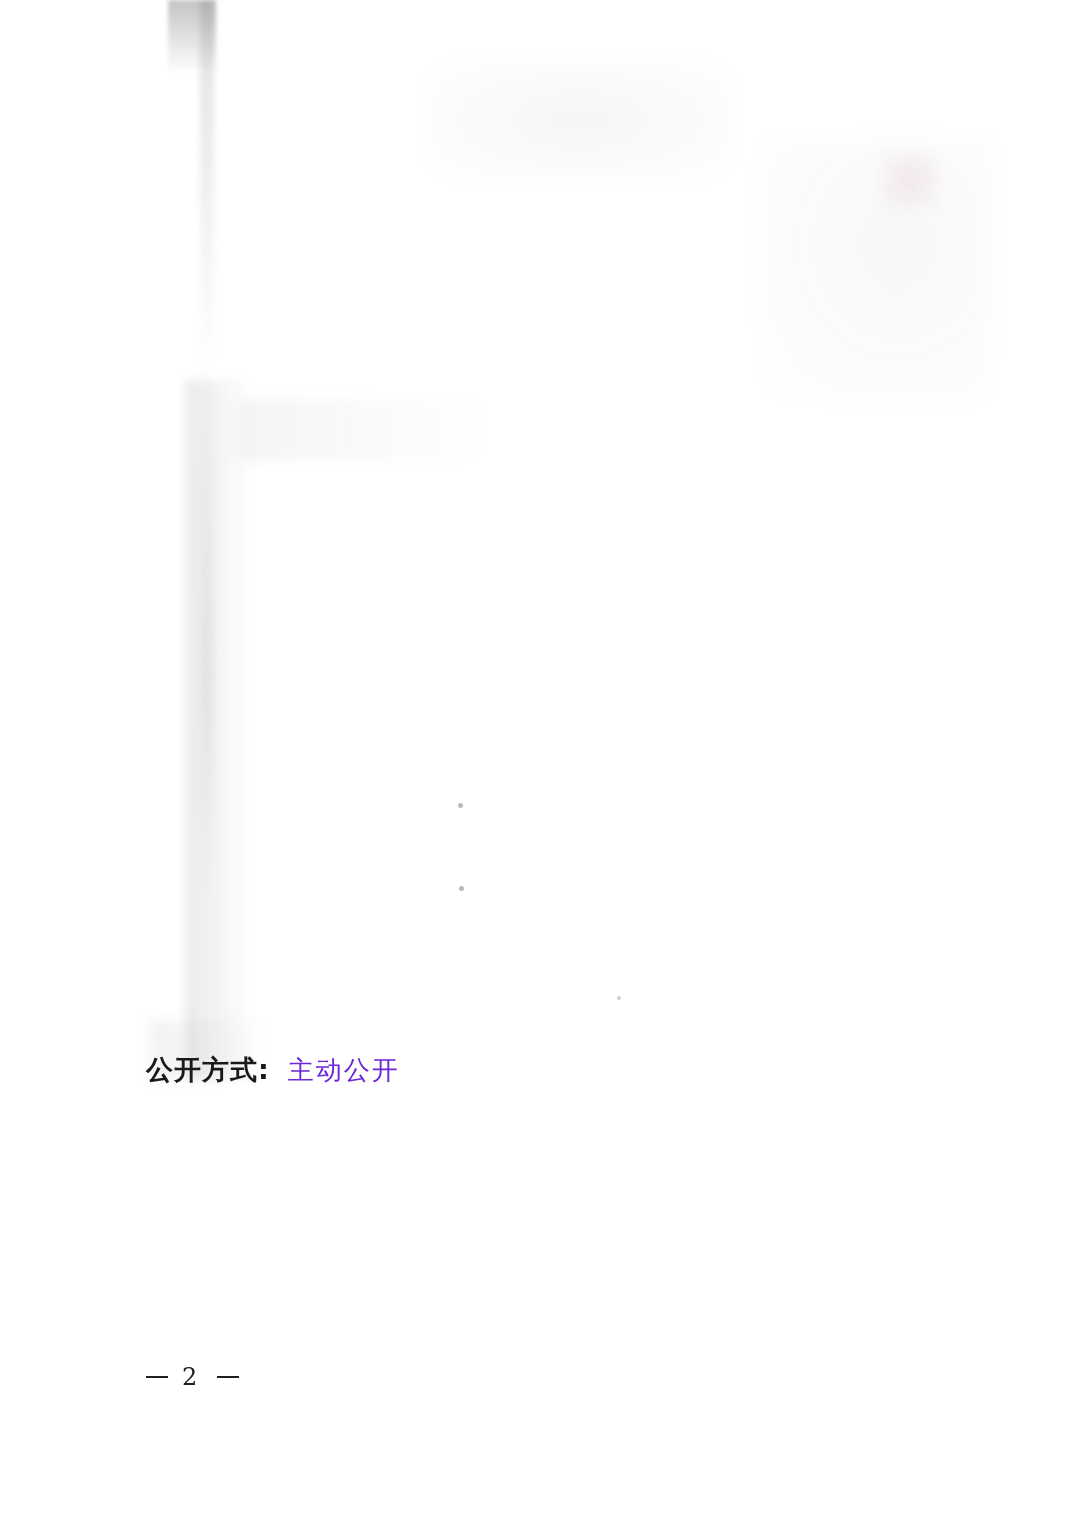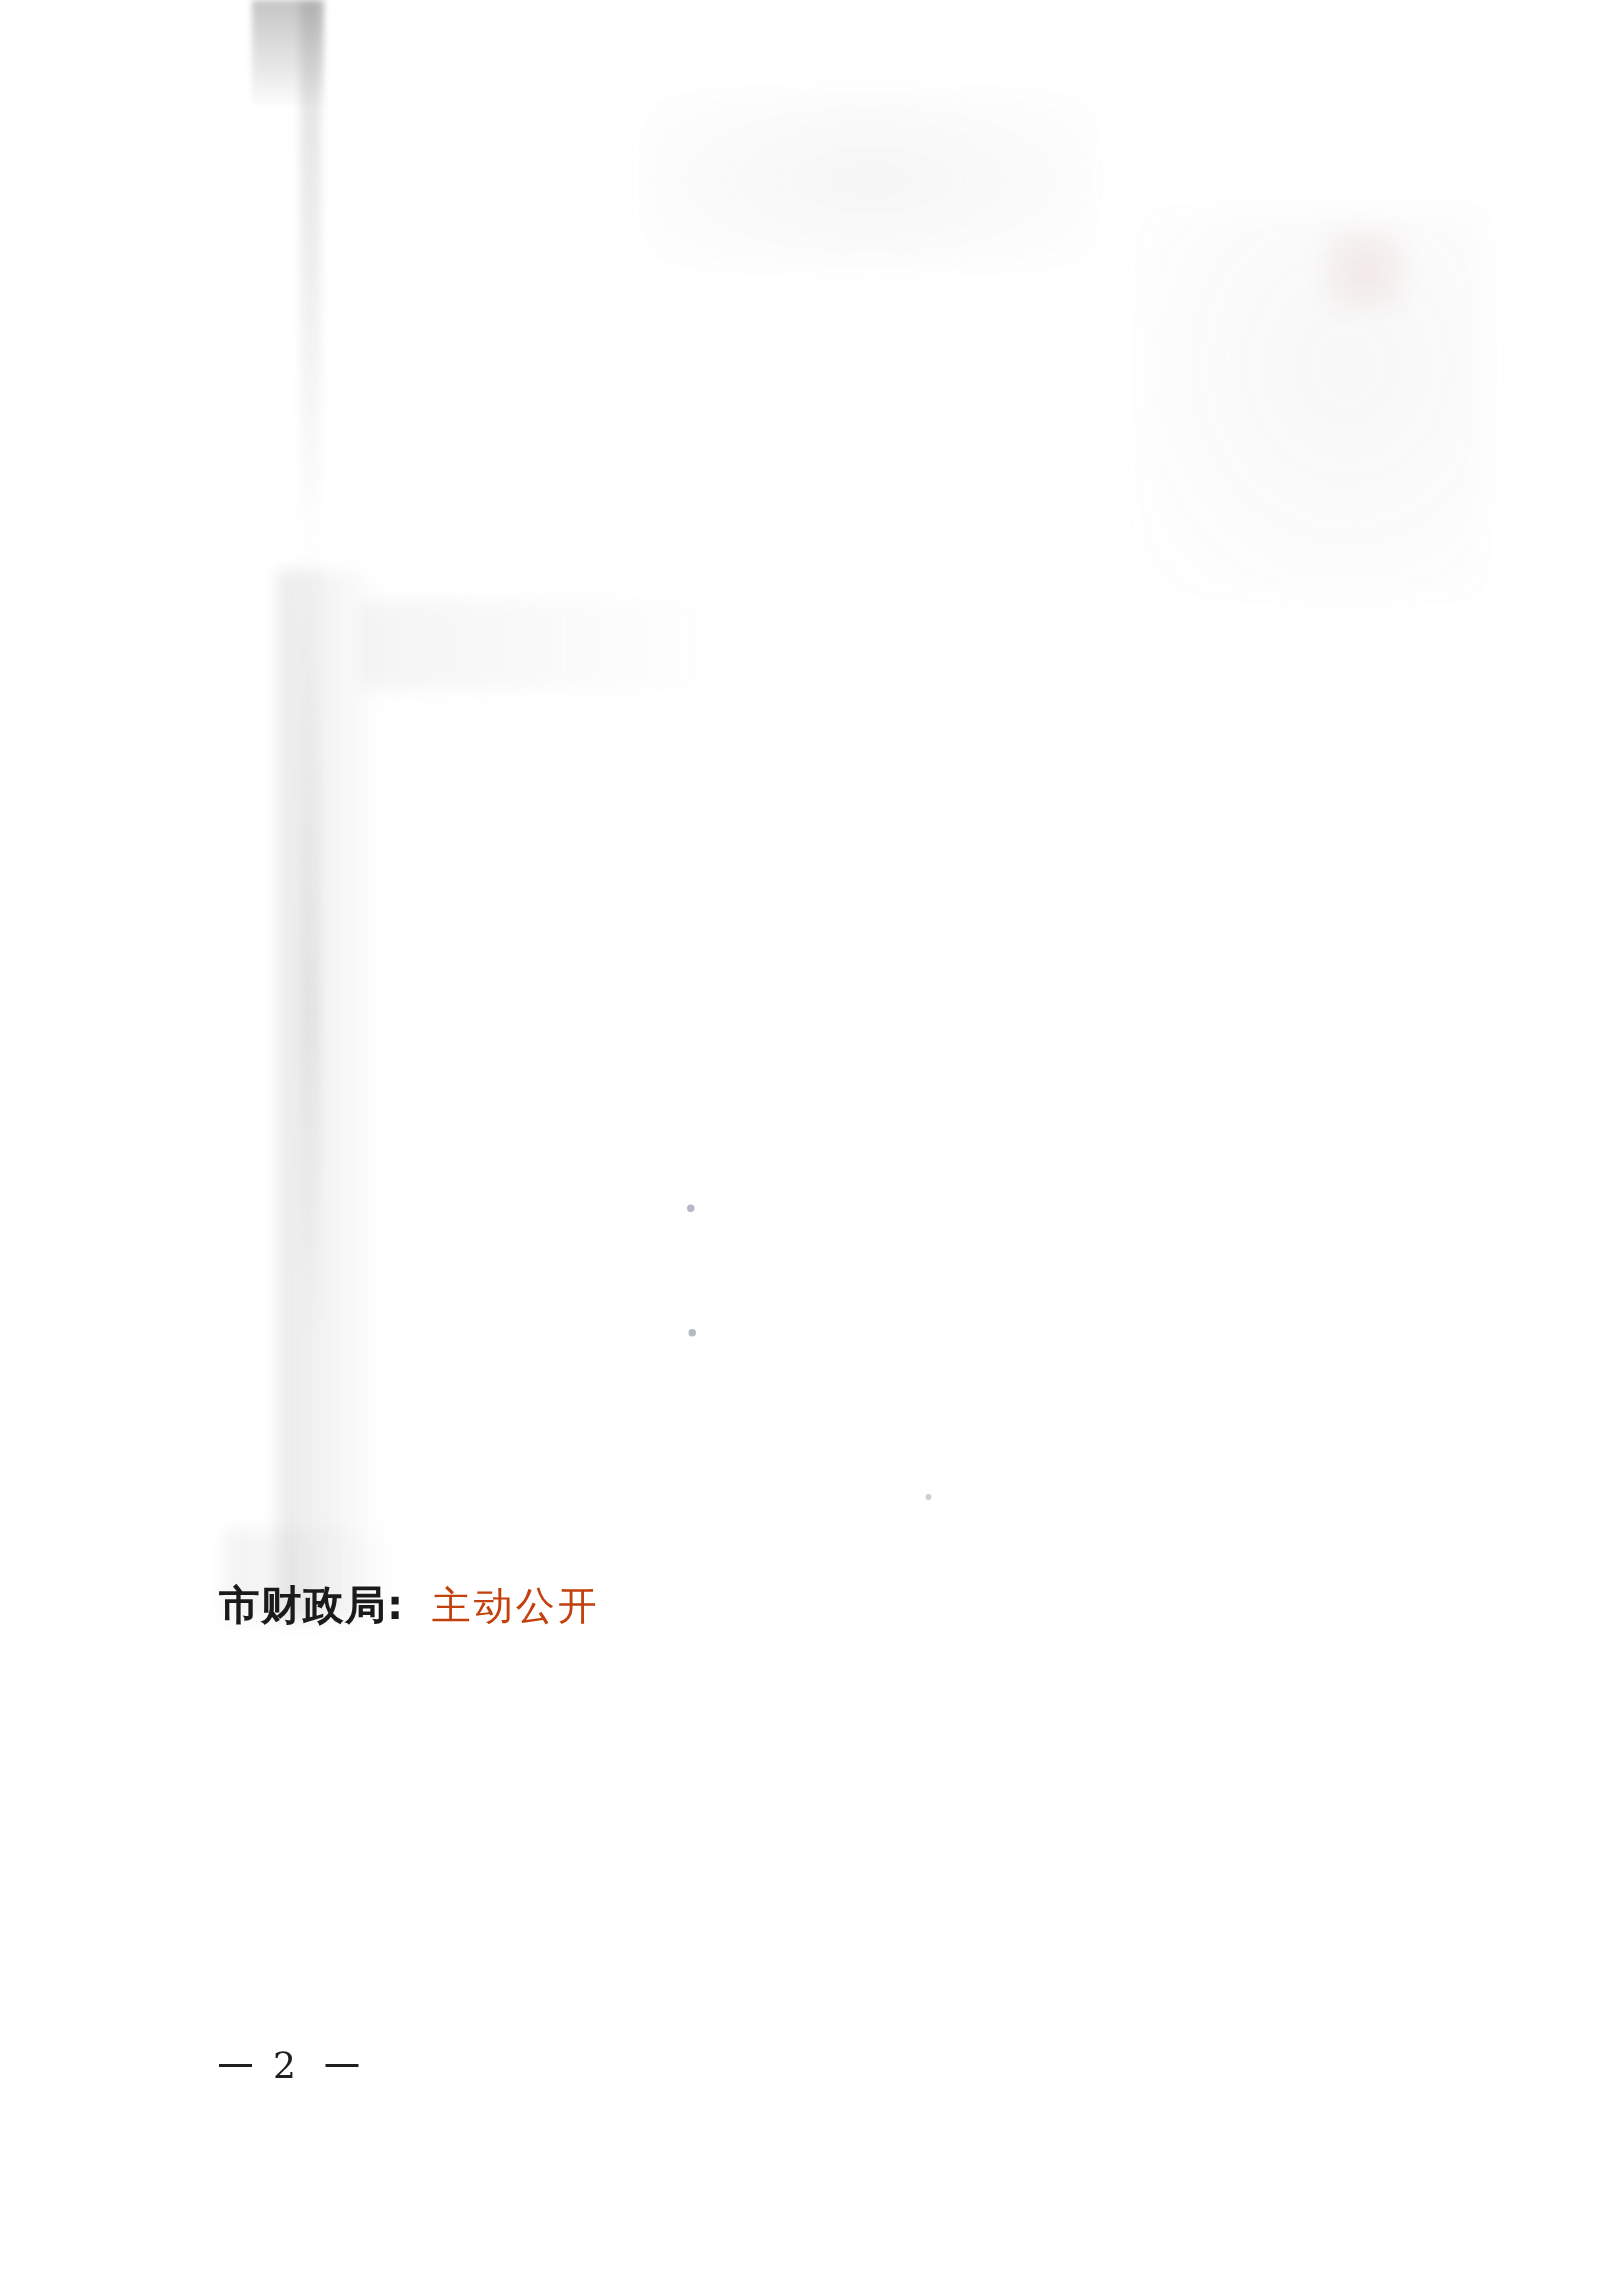--- a/index.html
+++ b/index.html
@@ -106,21 +106,21 @@
   .disclosure-label {
     font-family: "DejaVu Sans", "Liberation Sans", sans-serif;
     font-weight: bold;
     font-size: 27px;
     color: #1a1a1a;
     letter-spacing: 1px;
   }
   .disclosure-value {
     font-family: "DejaVu Serif", "Liberation Serif", serif;
     font-size: 26px;
-    color: #c2410c;
+    color: #6d28d9;
     margin-left: 18px;
     letter-spacing: 2px;
   }
   .cc-block {
     position: absolute;
     left: 146px;
     top: 1155px;
     width: 810px;
     font-family: "DejaVu Serif", "Liberation Serif", serif;
     font-size: 25.5px;
@@ -164,21 +164,21 @@
     <div class="smudge streak-g"></div>
     <div class="smudge streak-h"></div>
     <div class="dot dot-1"></div>
     <div class="dot dot-2"></div>
     <div class="dot dot-3"></div>
   </div>
 
   <div class="content">
 
     <div class="disclosure-line">
-      <span class="disclosure-label">市财政局:</span>
+      <span class="disclosure-label">公开方式:</span>
       <span class="disclosure-value">主动公开</span>
     </div>
 
 
     <div class="page-number">
       <span class="dash"></span>
       <span>2</span>
       <span class="dash"></span>
     </div>
 

